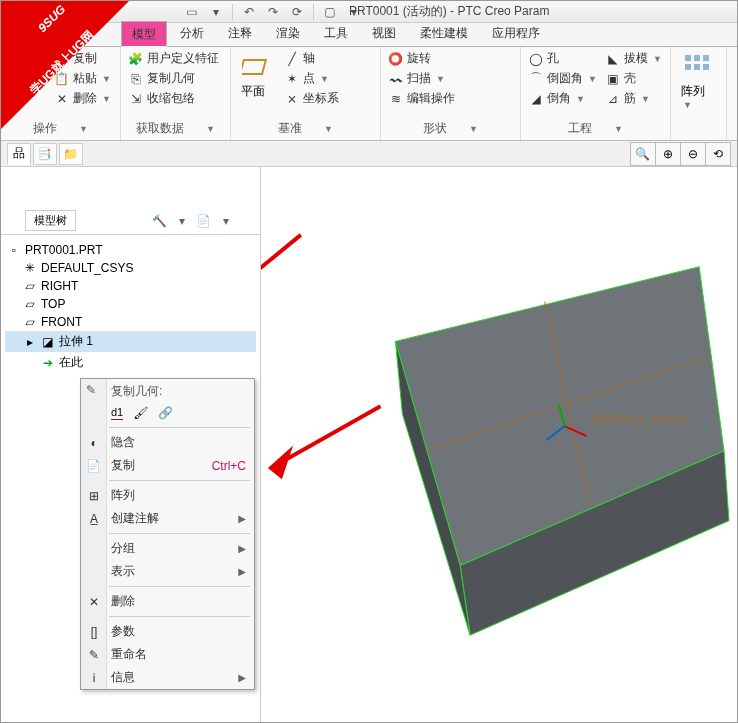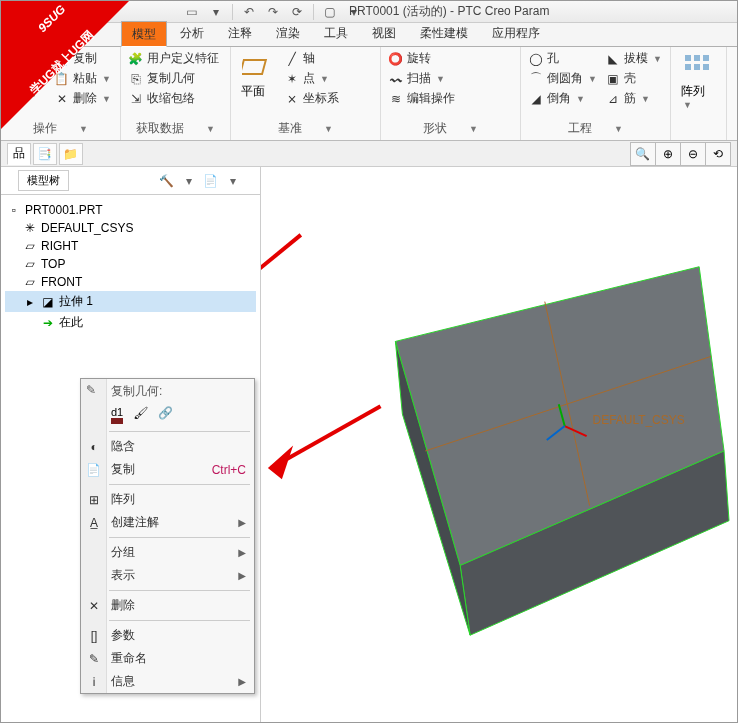--- a/index.html
+++ b/index.html
@@ -4,37 +4,37 @@
 <style>
 *{box-sizing:border-box;margin:0;padding:0;font-family:"Microsoft YaHei",Arial,sans-serif;font-size:12px;}
 body{background:#fff;width:738px;height:723px;overflow:hidden;position:relative;border:1px solid #999;}
 .titlebar{height:22px;background:linear-gradient(#f8f8f8,#eaeaea);border-bottom:1px solid #ccc;display:flex;align-items:center;}
 .qat{display:flex;align-items:center;padding-left:180px;gap:2px;}
 .qat .qbtn{width:22px;height:20px;display:flex;align-items:center;justify-content:center;color:#555;}
 .qat .sep{width:1px;height:16px;background:#ccc;margin:0 3px;}
 .title{position:absolute;left:50%;transform:translateX(-10%);color:#444;white-space:nowrap;}
 .ribbon-tabs{height:24px;display:flex;align-items:flex-end;padding-left:120px;gap:2px;border-bottom:1px solid #b0b0b0;background:#f5f5f5;}
 .rtab{padding:4px 10px 3px;border:1px solid transparent;color:#333;cursor:pointer;}
-.rtab.active{background:#f97316;border:1px solid #b0b0b0;border-bottom:1px solid #fff;margin-bottom:-1px;}
+.rtab.active{background:#ec4899;border:1px solid #b0b0b0;border-bottom:1px solid #fff;margin-bottom:-1px;}
 .ribbon{height:94px;background:#f9f9f9;border-bottom:1px solid #bbb;display:flex;}
 .rgroup{border-right:1px solid #ddd;padding:2px 4px;display:flex;flex-direction:column;}
 .rgroup-body{flex:1;display:flex;gap:2px;align-items:flex-start;}
 .rgroup-title{text-align:center;color:#555;font-size:11px;padding:1px 0;display:flex;justify-content:center;align-items:center;gap:20px;}
 .rcol{display:flex;flex-direction:column;gap:1px;}
 .ritem{display:flex;align-items:center;gap:3px;padding:1px 3px;white-space:nowrap;color:#333;cursor:pointer;}
 .ric{width:16px;height:16px;display:inline-flex;align-items:center;justify-content:center;}
 .rbig{display:flex;flex-direction:column;align-items:flex-start;padding:2px 6px;cursor:pointer;}
 .rbig .ric{width:32px;height:32px;}
 .dd{font-size:9px;color:#777;margin-left:2px;}
 .panel-tabs{height:26px;background:#f0f0f0;border-bottom:1px solid #ccc;display:flex;align-items:center;padding:0 6px;gap:2px;}
 .ptab{width:24px;height:22px;border:1px solid #ccc;background:#fcfcfc;display:flex;align-items:center;justify-content:center;cursor:pointer;}
 .ptab.active{background:#fff;border-bottom:1px solid #fff;}
 .workspace{display:flex;height:calc(100% - 166px);}
 .tree-panel{width:260px;border-right:1px solid #ccc;background:#fff;display:flex;flex-direction:column;}
-.tree-header{height:28px;border-bottom:1px solid #ccc;display:flex;align-items:center;padding:0 17px;gap:6px;}
+.tree-header{height:28px;border-bottom:1px solid #ccc;display:flex;align-items:center;padding:0 24px;gap:6px;margin-top:40px;}
 .tree-title{background:#fff;border:1px solid #ccc;padding:2px 8px;font-size:11px;}
 .tree-tools{margin-left:auto;display:flex;gap:2px;}
 .ttool{width:20px;height:20px;display:flex;align-items:center;justify-content:center;color:#666;cursor:pointer;}
 .tree{padding:6px 4px;}
 .tnode{display:flex;align-items:center;gap:4px;padding:2px 2px;cursor:pointer;}
 .tnode.sel{background:#cde4f7;}
 .tindent1{padding-left:18px;}
 .tindent2{padding-left:36px;}
 .tglyph{width:14px;height:14px;display:inline-flex;align-items:center;justify-content:center;}
 .canvas{flex:1;position:relative;background:#fff;}
@@ -357,21 +357,21 @@
         <polygon points="10,302 28,286 20,310"></polygon>
       </g>
     </svg>
   </div>
 </div>
 
 <div class="ctxmenu">
   <div class="ctx-iconcol"></div>
   <div class="ctx-head"><span class="cic" style="left:5px;position:absolute">✎</span><span>复制几何:</span></div>
   <div class="ctx-iconrow">
-    <span style="font-size:11px;border-bottom:6px solid #7f1d1d">d1</span>
+    <span style="font-size:11px;border-bottom:1px solid #7f1d1d">d1</span>
     <span>🖌</span>
     <span>🔗</span>
   </div>
   <div class="ctx-sep"></div>
   <div class="ctxitem">
       <span class="cic">◐</span>
       <span>隐含</span>
     </div>
   <div class="ctxitem">
       <span class="cic">📄</span>

